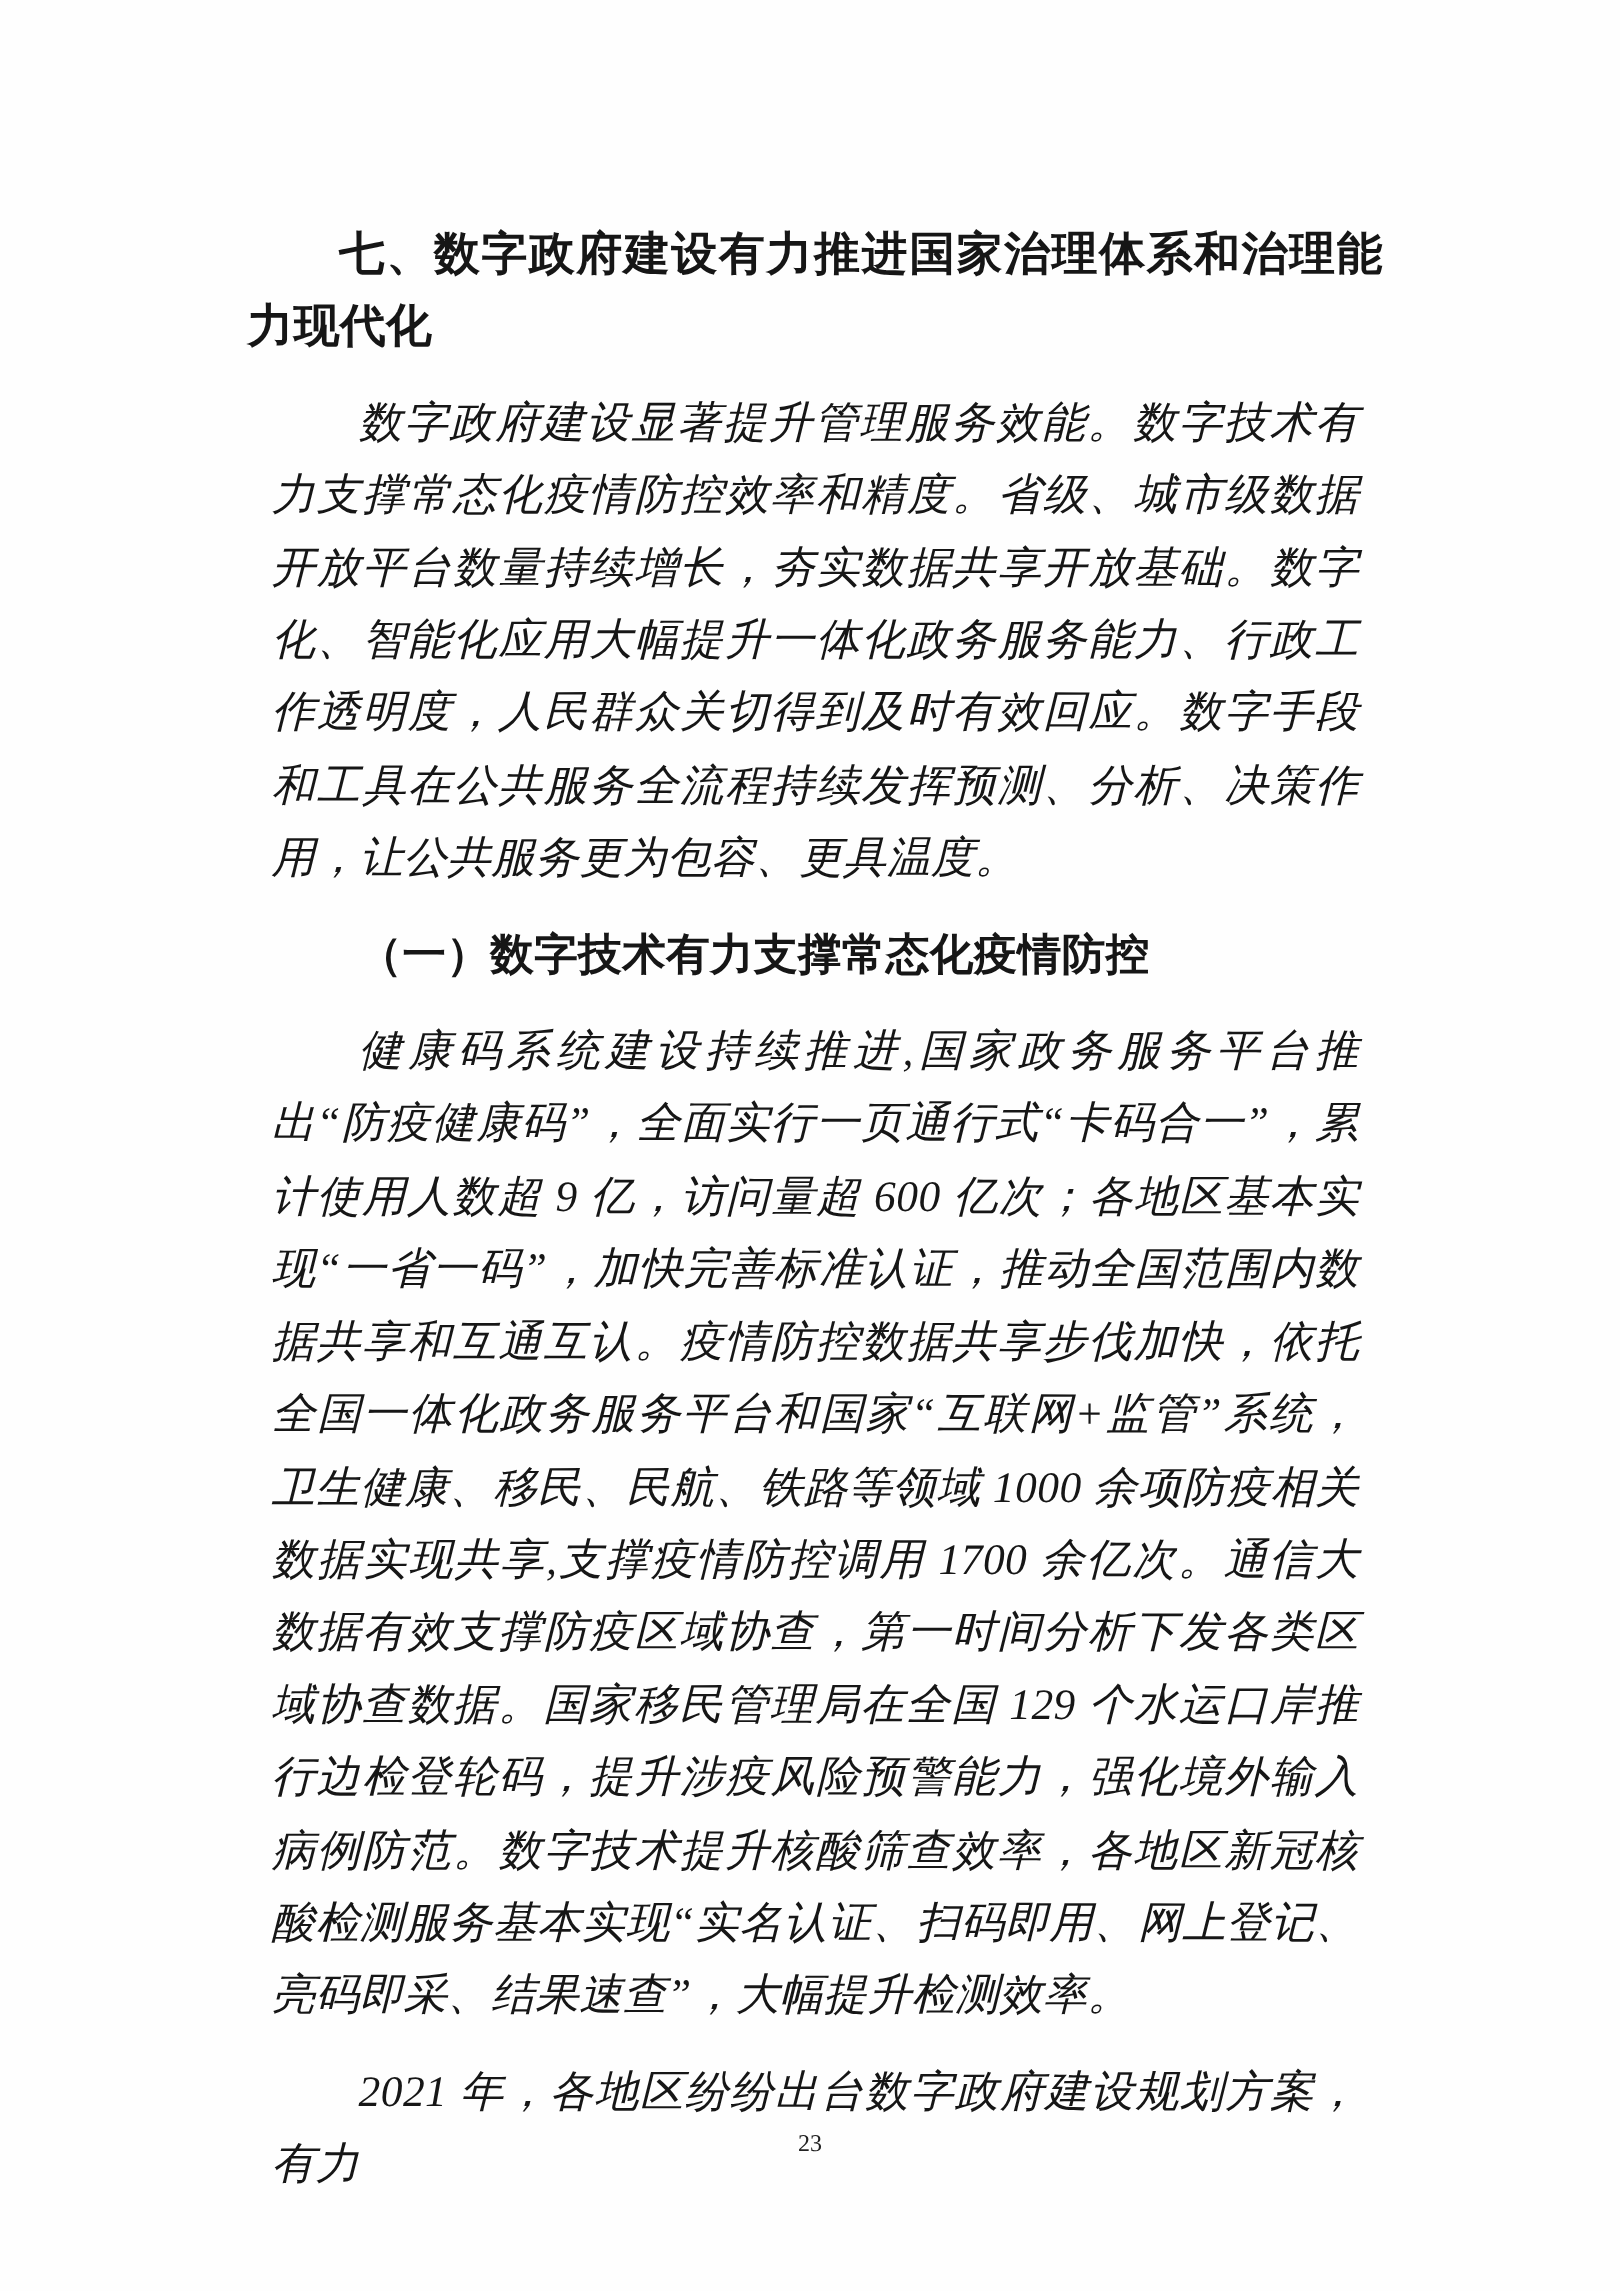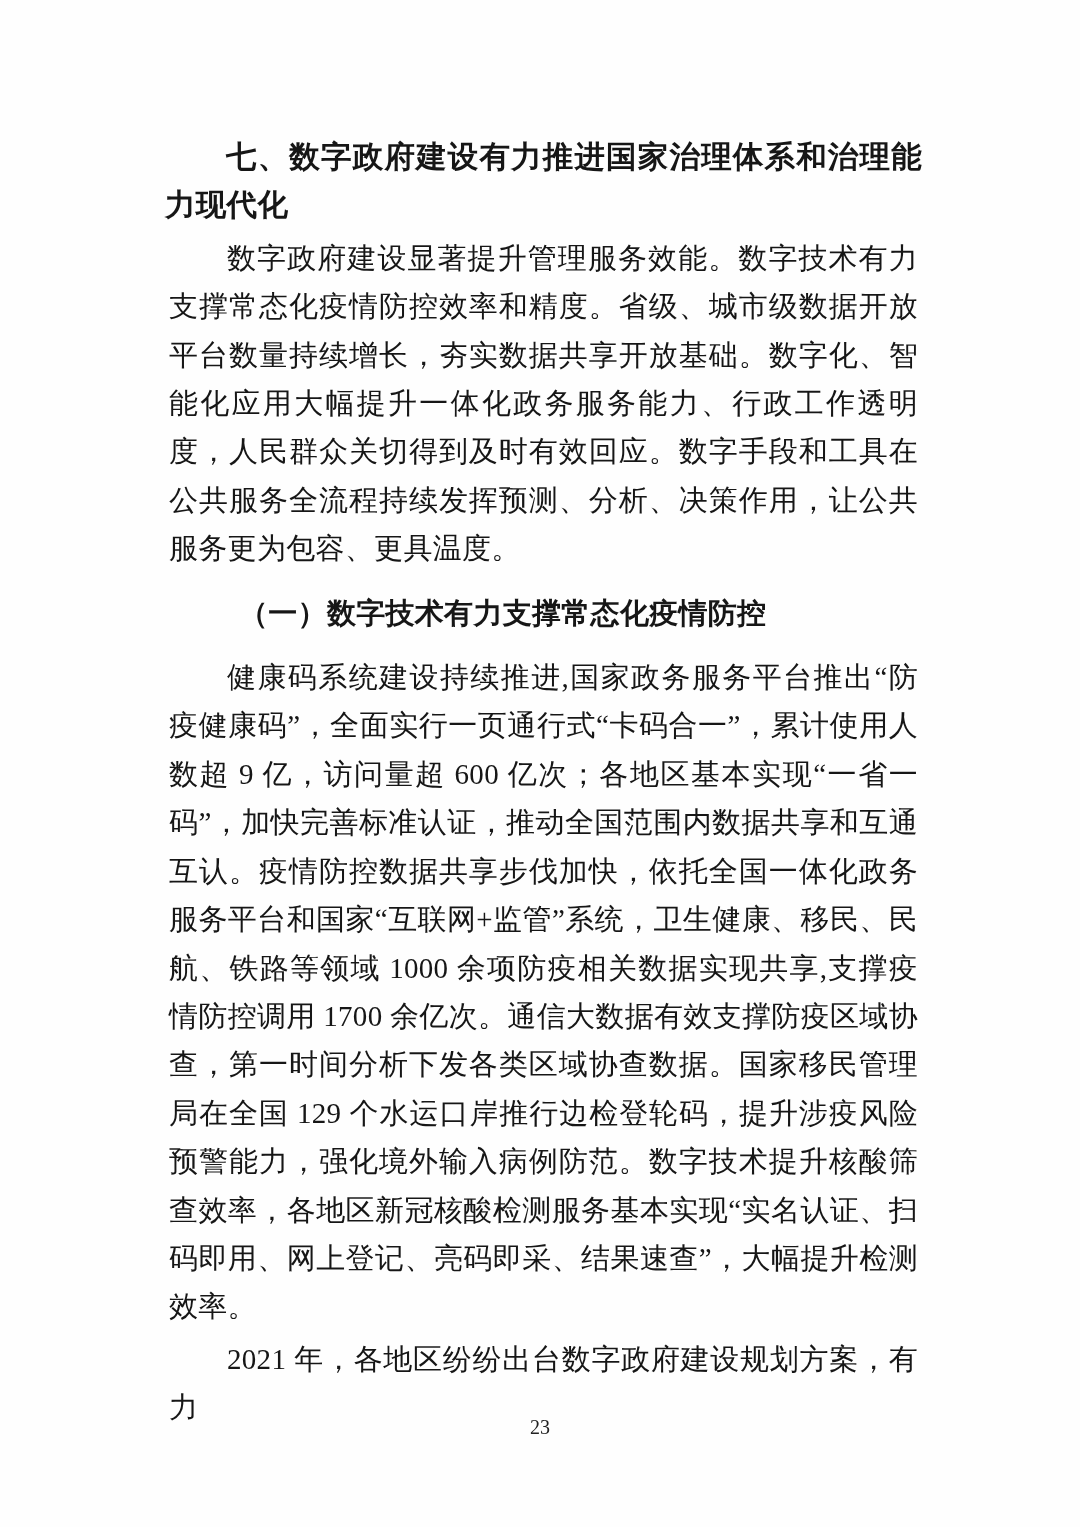--- a/index.html
+++ b/index.html
@@ -16,21 +16,21 @@
     overflow: hidden;
   }
   .page {
     position: relative;
     width: 1080px;
     height: 1527px;
     background: #fefefe;
   }
   .content {
     position: absolute;
-    top: 0;
+    top: 12px;
     left: 165px;
     width: 757px;
     padding-top: 133px;
     text-align: justify;
     font-size: 29px;
     line-height: 48.4px;
     letter-spacing: 0.3px;
   }
   .chapter-title {
     margin: 0;
@@ -41,30 +41,31 @@
     text-align: justify;
   }
   .subheading {
     margin: 16px;
     font-size: 29px;
     font-weight: bold;
     text-indent: 2em;
     line-height: 48.4px;
   }
   .para {
-    margin: 4px;
+    margin: 16px;
     text-indent: 2em;
+    font-style: italic;
   }
   .page-number {
     position: absolute;
     bottom: 88px;
     left: 0;
     width: 100%;
     text-align: center;
-    font-size: 20px;
+    font-size: 16px;
     color: #222;
   }
 </style>
 </head>
 <body>
 
 <div class="page">
   <div class="content">
     <h1 class="chapter-title">七、数字政府建设有力推进国家治理体系和治理能力现代化</h1>
     <p class="para">数字政府建设显著提升管理服务效能。数字技术有力支撑常态化疫情防控效率和精度。省级、城市级数据开放平台数量持续增长，夯实数据共享开放基础。数字化、智能化应用大幅提升一体化政务服务能力、行政工作透明度，人民群众关切得到及时有效回应。数字手段和工具在公共服务全流程持续发挥预测、分析、决策作用，让公共服务更为包容、更具温度。</p>

